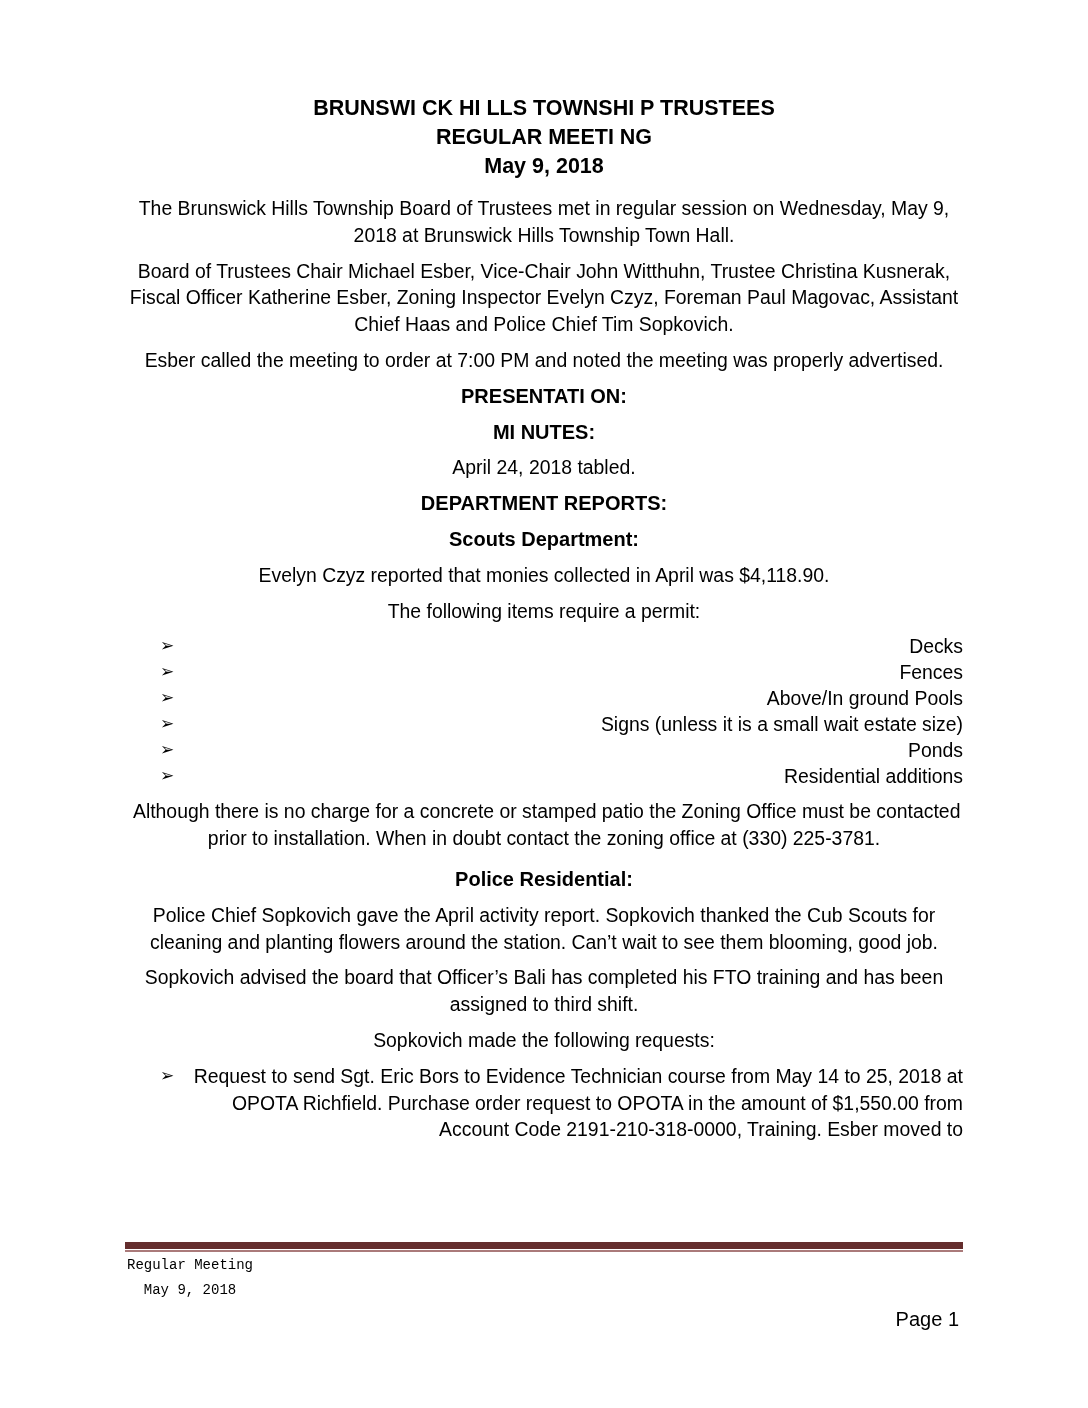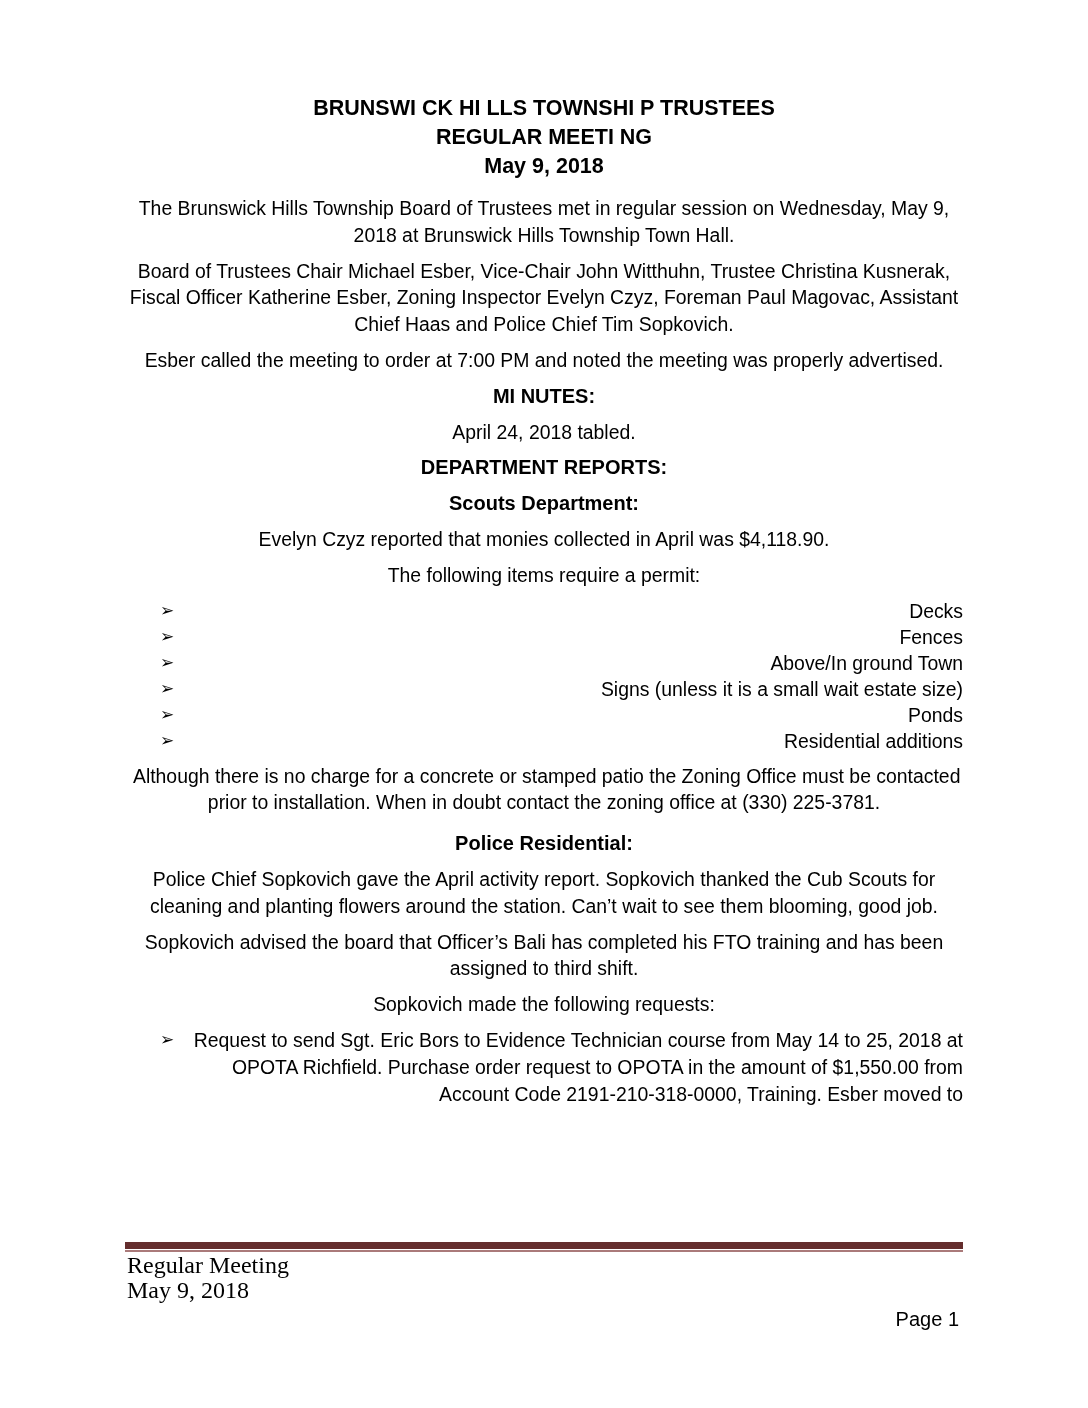--- a/index.html
+++ b/index.html
@@ -55,23 +55,24 @@
     top: 1242px;
     width: 838px;
   }
   .rule-thick { height: 7px; background: #642d2d; }
   .rule-gap { height: 1px; background: #ffffff; }
   .rule-thin { height: 2px; background: #aa7a7a; }
   .footer-text {
     position: absolute;
     left: 127px;
     top: 1253px;
-    font-family: Liberation Serif, serif;
-    font-size: 24px;
+    font-family: Liberation Mono, monospace;
+    font-size: 14px;
     line-height: 25px;
+    text-align: center;
   }
   .page-num {
     position: absolute;
     right: 129px;
     top: 1296px;
     font-family: Liberation Sans, sans-serif;
     font-size: 20px;
     margin-top: 12px;
   }
 </style>
@@ -83,40 +84,41 @@
   <div class="title-block">
     <div>BRUNSWI CK HI LLS TOWNSHI P TRUSTEES</div>
     <div>REGULAR MEETI NG</div>
     <div>May 9, 2018</div>
   </div>
 
   <p class="para">The Brunswick Hills Township Board of Trustees met in regular session on Wednesday, May 9, 2018 at Brunswick Hills Township Town Hall.</p>
   <p class="para">Board of Trustees Chair Michael Esber, Vice-Chair John Witthuhn, Trustee Christina Kusnerak, Fiscal Officer Katherine Esber, Zoning Inspector Evelyn Czyz, Foreman Paul Magovac, Assistant Chief Haas and Police Chief Tim Sopkovich.</p>
   <p class="para">Esber called the meeting to order at 7:00 PM and noted the meeting was properly advertised.</p>
 
+  <p class="para bold">PRESENTATI ON:</p>
   <p class="para bold">MI NUTES:</p>
   <p class="para">April 24, 2018 tabled.</p>
 
   <p class="para bold">DEPARTMENT REPORTS:</p>
   <p class="para bold">Scouts Department:</p>
   <p class="para">Evelyn Czyz reported that monies collected in April was $4,118.90.</p>
   <p class="para">The following items require a permit:</p>
 
   <ul class="blist">
     <li class="bitem">
       <span class="bullet">➢</span>
       <span class="btext">Decks</span>
     </li>
     <li class="bitem">
       <span class="bullet">➢</span>
       <span class="btext">Fences</span>
     </li>
     <li class="bitem">
       <span class="bullet">➢</span>
-      <span class="btext">Above/In ground Town</span>
+      <span class="btext">Above/In ground Pools</span>
     </li>
     <li class="bitem">
       <span class="bullet">➢</span>
       <span class="btext">Signs (unless it is a small wait estate size)</span>
     </li>
     <li class="bitem">
       <span class="bullet">➢</span>
       <span class="btext">Ponds</span>
     </li>
     <li class="bitem">

